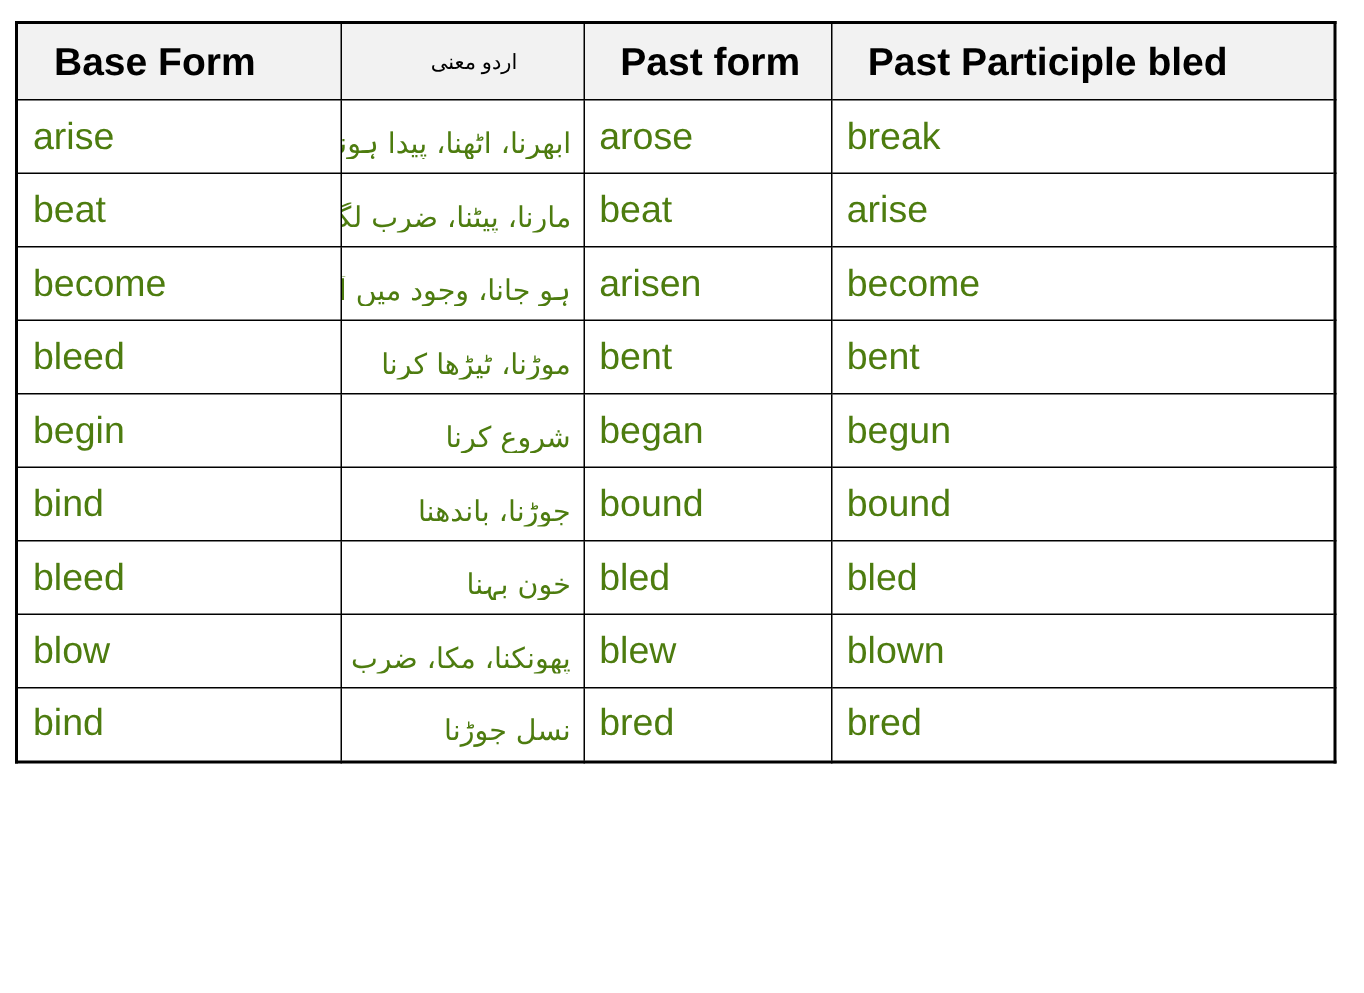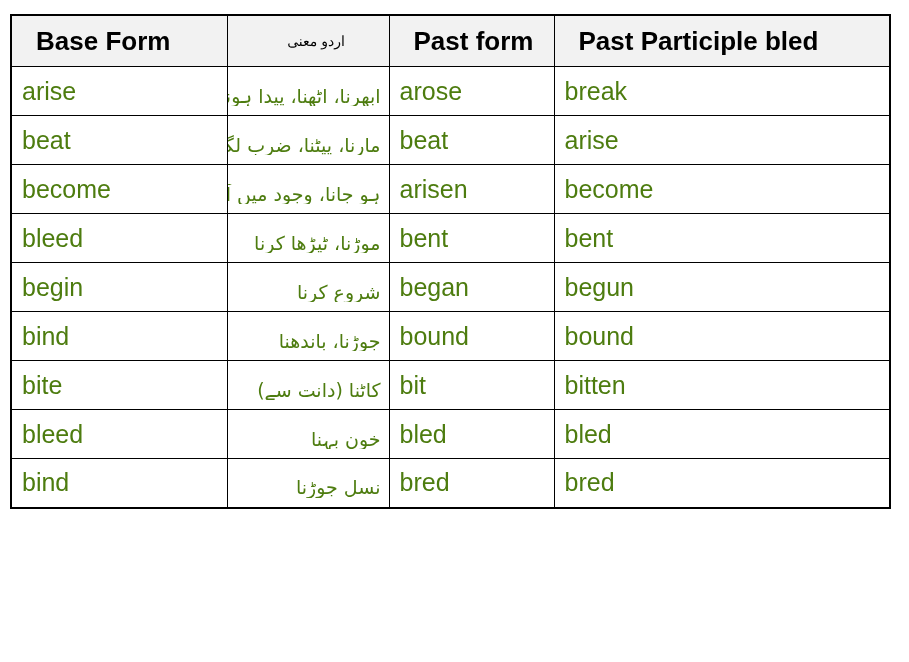--- a/index.html
+++ b/index.html
@@ -190,44 +190,44 @@
           </td>
           <td>
             <div class="cell-en">bound</div>
           </td>
           <td>
             <div class="cell-en">bound</div>
           </td>
         </tr>
         <tr>
           <td>
-            <div class="cell-en">bite</div>
-          </td>
-          <td>
-            <div class="cell-ur">کاٹنا (دانت سے)</div>
-          </td>
-          <td>
-            <div class="cell-en">bit</div>
-          </td>
-          <td>
-            <div class="cell-en">bitten</div>
-          </td>
-        </tr>
-        <tr>
-          <td>
             <div class="cell-en">bleed</div>
           </td>
           <td>
             <div class="cell-ur">خون بہنا</div>
           </td>
           <td>
             <div class="cell-en">bled</div>
           </td>
           <td>
             <div class="cell-en">bled</div>
+          </td>
+        </tr>
+        <tr>
+          <td>
+            <div class="cell-en">blow</div>
+          </td>
+          <td>
+            <div class="cell-ur">پھونکنا، مکا، ضرب</div>
+          </td>
+          <td>
+            <div class="cell-en">blew</div>
+          </td>
+          <td>
+            <div class="cell-en">blown</div>
           </td>
         </tr>
         <tr>
           <td>
             <div class="cell-en">bind</div>
           </td>
           <td>
             <div class="cell-ur">نسل جوڑنا</div>
           </td>
           <td>

